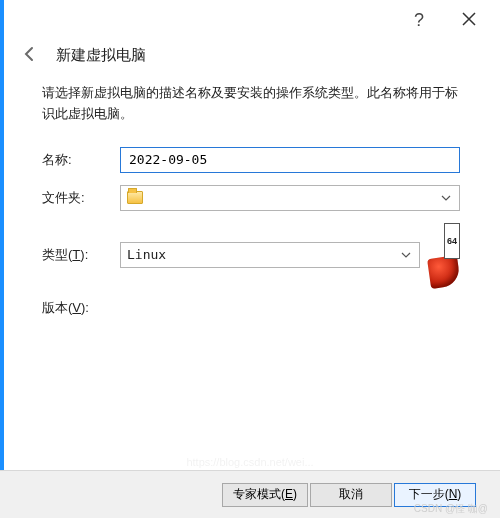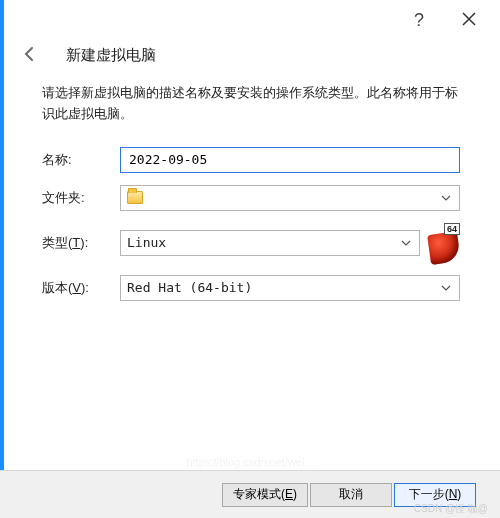--- a/index.html
+++ b/index.html
@@ -22,21 +22,21 @@
       justify-content: flex-end;
       align-items: center;
       gap: 38px;
       padding-right: 24px;
     }
     .titlebar span { font-size: 18px; color: #444; cursor: default; }
     .titlebar .close-icon svg { width: 14px; height: 14px; }
     .header-row {
       display: flex;
       align-items: flex-end;
-      gap: 28px;
+      gap: 18px;
       padding: 6px 20px 18px 22px;
     }
     .header-row .dlg-title { font-size: 15px; font-weight: 400; color: #222; }
     .content {
       padding: 0 40px 0 42px;
     }
     .section-title {
       color: #1a4f9e;
       font-size: 17px;
       font-weight: 400;
@@ -105,21 +105,21 @@
       content: "";
       position: absolute; left: 0; top: -4px; width: 7px; height: 4px;
       background: #f6c244; border: 1px solid #d6a82a; border-bottom: none;
       border-radius: 1px 1px 0 0;
     }
     .os-icon-wrap {
       width: 36px; margin-left: 8px; display:flex; flex-direction:column; align-items:center;
     }
     .badge64 {
       font-size: 9px; font-weight: bold;
-      background: #fff; border: 1px solid #555; padding: 0 2px;
+      background: #fff; border: 1px solid #555; padding: 12px 2px;
       align-self: flex-end; margin-bottom: -2px; z-index:1;
     }
     .os-icon {
       width: 30px; height: 30px;
       background: radial-gradient(circle at 35% 30%, #ff5a3a, #b31200 75%);
       border-radius: 4px 4px 18px 4px;
       transform: rotate(-8deg);
       box-shadow: inset -3px -3px 5px rgba(0,0,0,.3);
     }
     .hotkey { text-decoration: underline; }
@@ -224,30 +224,20 @@
         <div class="badge64">64</div>
         <div class="os-icon"></div>
       </div>
     </div>
   </div>
 
   <div class="form-row">
     <div class="form-label">
       <span>版本(</span><span class="hotkey">V</span><span>):</span>
     </div>
-    <div class="form-control">
-      <div class="combo">
-        <span>Red Hat (64-bit)</span>
-        <span class="chevron">
-          <svg viewBox="0 0 10 6">
-              <path d="M1 1 L5 5 L9 1" stroke="#555" stroke-width="1.2" fill="none"></path>
-            </svg>
-        </span>
-      </div>
-    </div>
   </div>
 </div>
 
 <div class="watermark2">https://blog.csdn.net/wei...</div>
 
 <div class="button-bar">
   <button class="btn">
     <span>专家模式(</span><span class="hotkey">E</span><span>)</span>
   </button>
   <button class="btn">取消</button>

